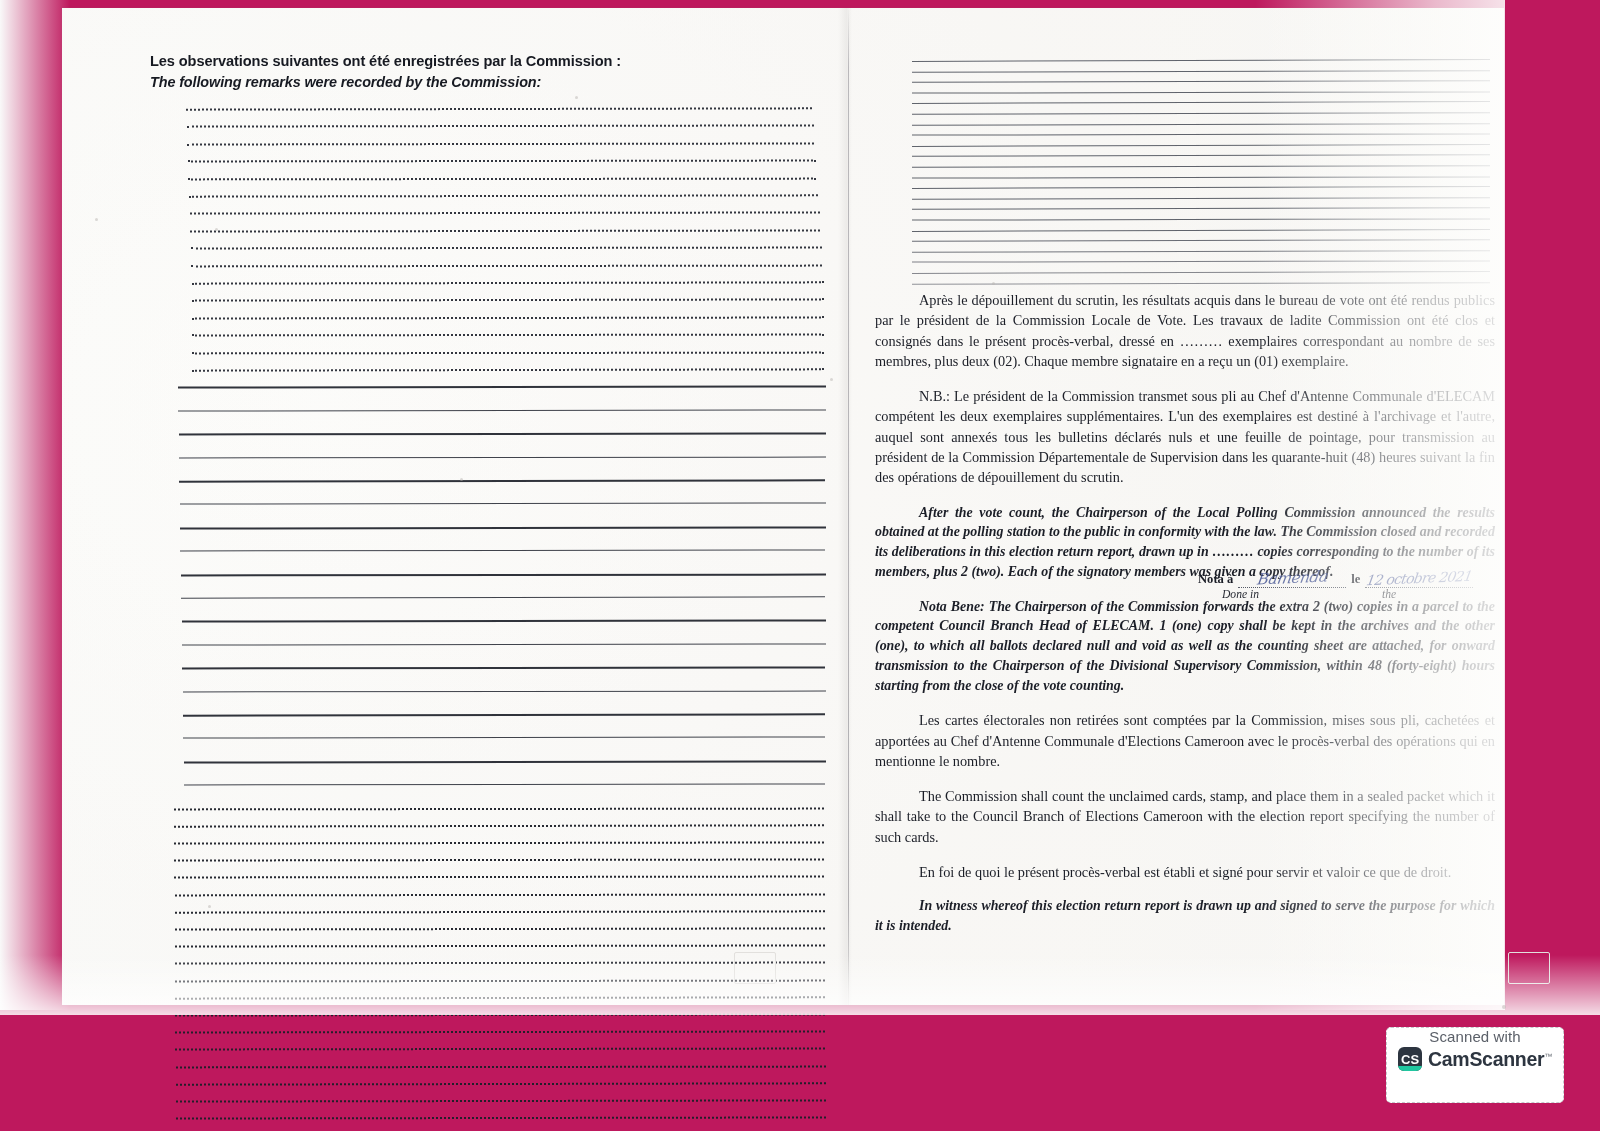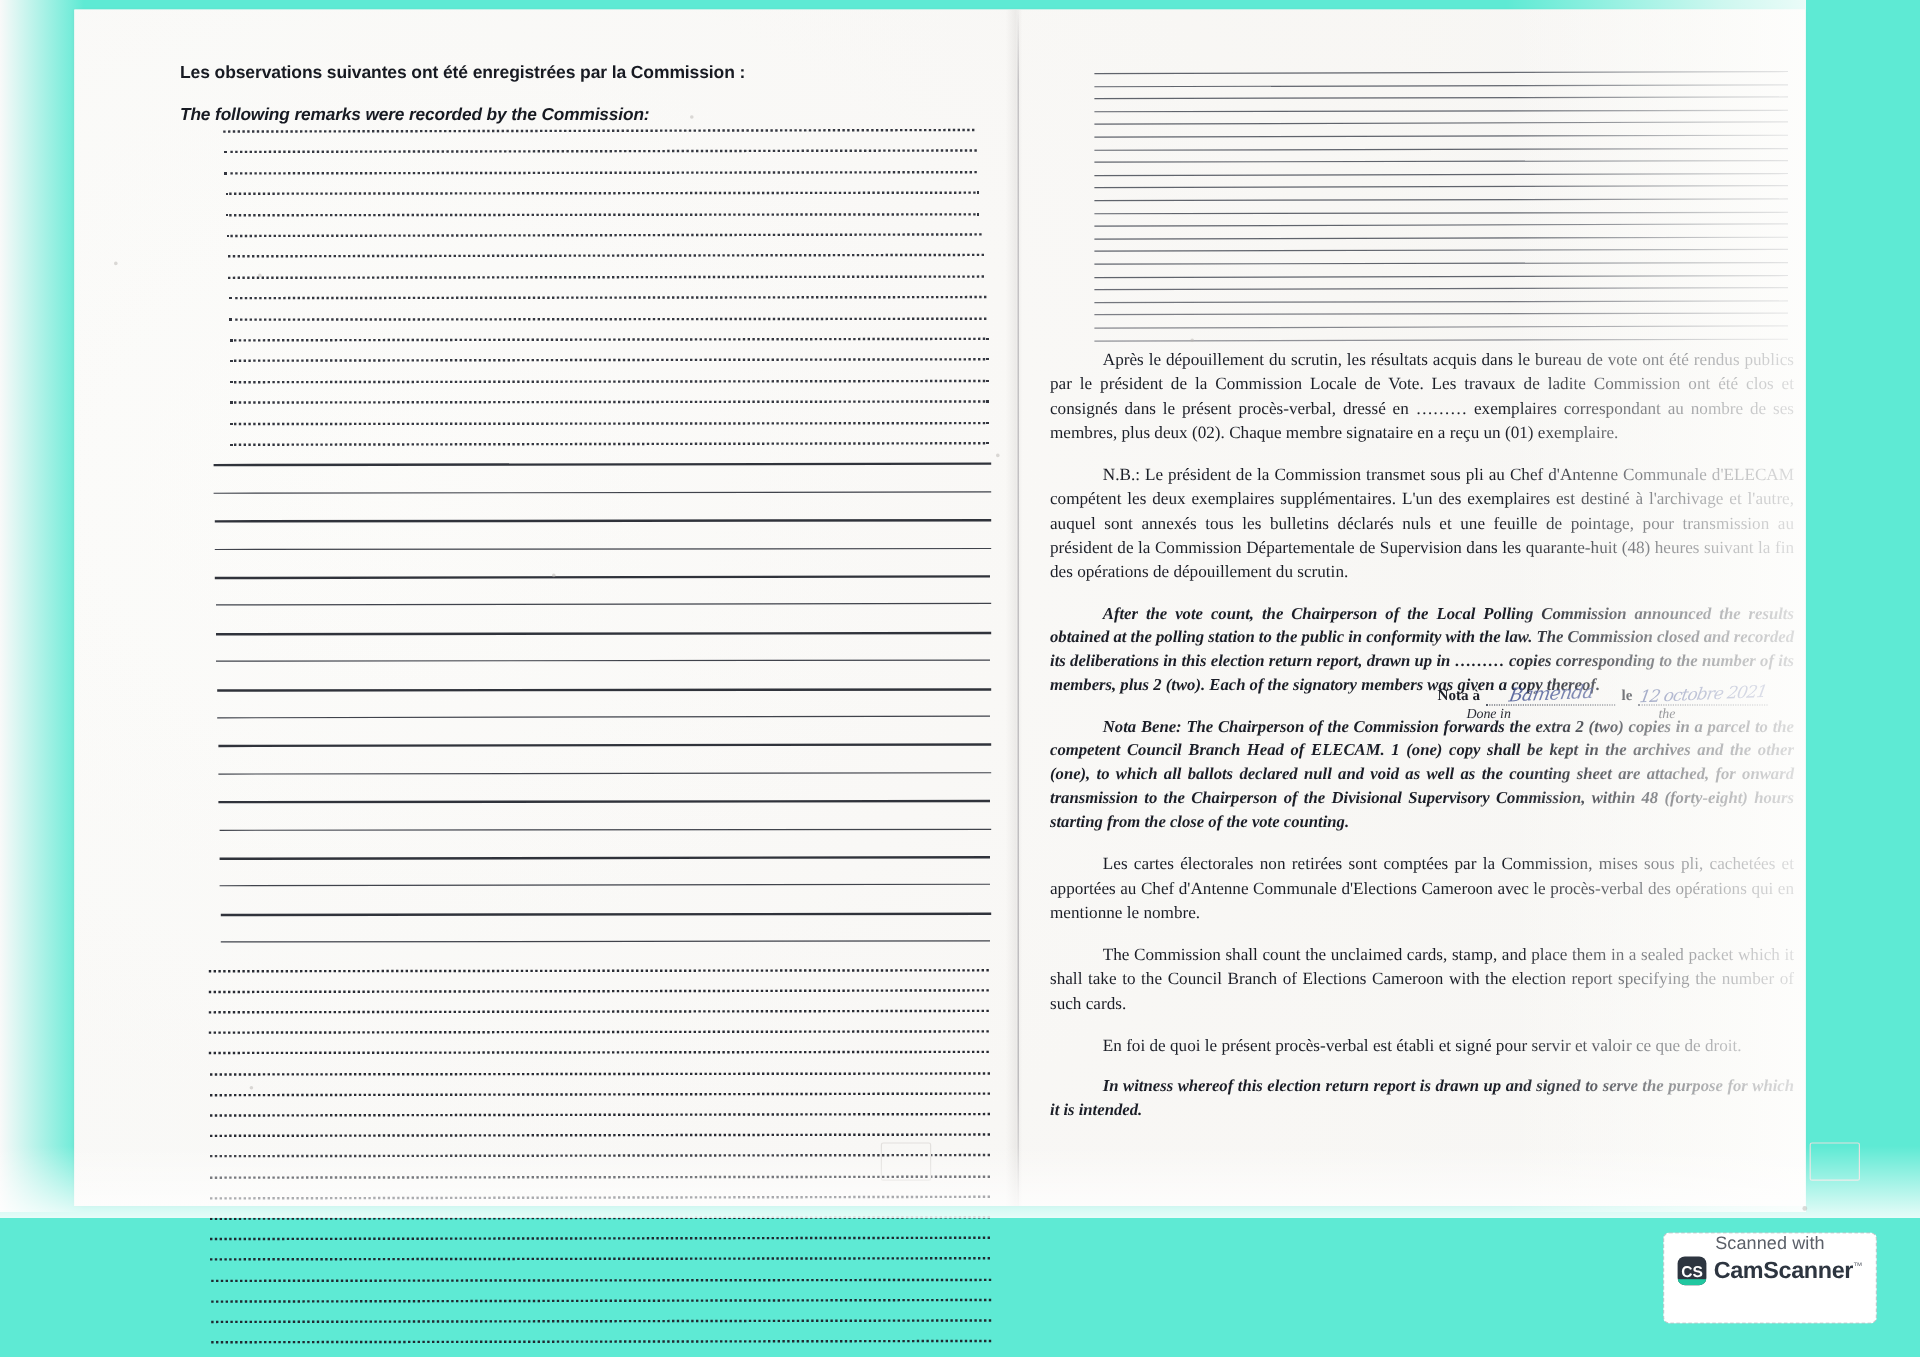--- a/index.html
+++ b/index.html
@@ -8,21 +8,21 @@
     padding: 0;
     background: #ffffff;
   }
   body {
     font-family: "Liberation Serif", serif;
   }
   .scan {
     position: relative;
     width: 1600px;
     height: 1131px;
-    background: #5eead4;
+    background: #be185d;
     overflow: hidden;
   }
 
   
   .sheet {
     position: absolute;
     left: 62px;
     top: 8px;
     width: 1442px;
     height: 997px;
@@ -83,21 +83,21 @@
     line-height: 1.28;
     white-space: nowrap;
   }
   .heading .en {
     font-family: "Liberation Sans", sans-serif;
     font-weight: bold;
     font-style: italic;
     font-size: 14.4px;
     letter-spacing: -0.1px;
     line-height: 1.28;
-    margin-top: 16px;
+    margin-top: 2px;
     white-space: nowrap;
   }
 
   .rules-left {
     position: absolute;
     left: 0; top: 0;
     width: 786px; height: 997px;
   }
   .rule {
     position: absolute;

